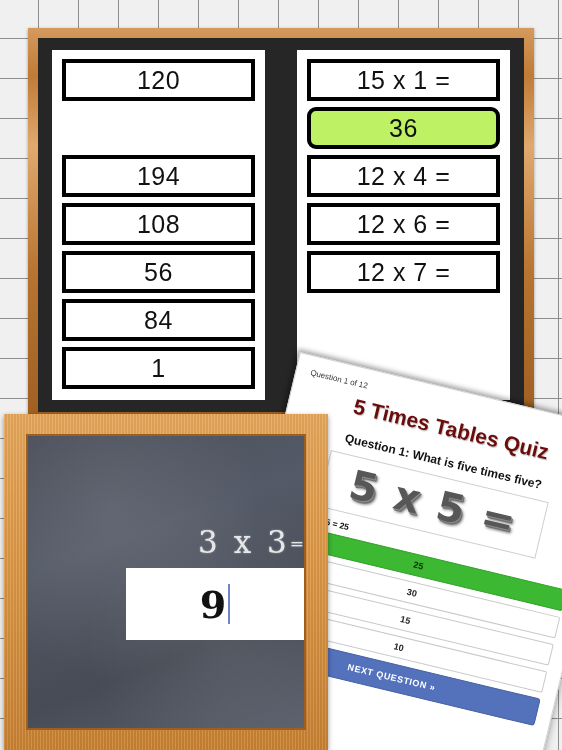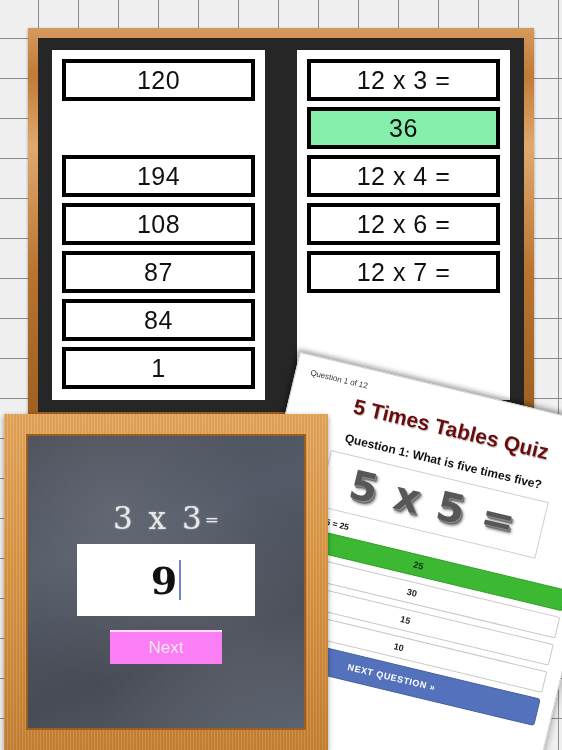--- a/index.html
+++ b/index.html
@@ -67,21 +67,22 @@
     justify-content: center;
     font-size: 25px;
     color: #111;
     letter-spacing: .5px;
   }
   .tbl-row.blank {
     border-color: transparent;
     background: transparent;
   }
   .tbl-row.correct {
-    background: #86efac;
+    background: #bef264;
+    border-radius: 9px;
   }
 
   
   #quiz-page {
     position: absolute;
     left: 300px;
     top: 352px;
     width: 330px;
     height: 400px;
     background: #ffffff;
@@ -191,21 +192,21 @@
     height: 100%;
     box-sizing: border-box;
     border: 2px solid #9c5f1f;
     background:
       radial-gradient(ellipse at 30% 25%, rgba(255,255,255,.09) 0%, transparent 55%),
       radial-gradient(ellipse at 72% 70%, rgba(255,255,255,.07) 0%, transparent 50%),
       linear-gradient(160deg,#4a4f5a 0%,#545a67 35%,#464b55 70%,#5a606c 100%);
     position: relative;
     display: flex;
     flex-direction: column;
-    align-items: center;
+    align-items: flex-end;
     justify-content: center;
     overflow: hidden;
   }
   #chalk-sum {
     font-size: 31px;
     color: #f2f2f2;
     font-family: "DejaVu Serif", serif;
     letter-spacing: 3px;
     text-shadow: 0 0 2px rgba(255,255,255,.5);
     margin-bottom: 8px;
@@ -264,32 +265,32 @@
           <span>120</span>
         </div>
         <div class="tbl-row blank"></div>
         <div class="tbl-row">
           <span>194</span>
         </div>
         <div class="tbl-row">
           <span>108</span>
         </div>
         <div class="tbl-row">
-          <span>87</span>
+          <span>56</span>
         </div>
         <div class="tbl-row">
           <span>84</span>
         </div>
         <div class="tbl-row">
           <span>1</span>
         </div>
       </div>
     <div class="tables-col" id="tables-right-col">
         <div class="tbl-row">
-          <span>12 x 3 =</span>
+          <span>15 x 1 =</span>
         </div>
         <div class="tbl-row correct">
           <span>36</span>
         </div>
         <div class="tbl-row">
           <span>12 x 4 =</span>
         </div>
         <div class="tbl-row">
           <span>12 x 6 =</span>
         </div>
@@ -327,15 +328,14 @@
 
 <div id="chalkboard-frame">
   <div id="chalkboard">
     <div id="chalk-sum">
       <span>3 x 3</span><span class="eq">=</span>
     </div>
     <div id="chalk-answer-field">
       <span id="chalk-answer-value">9</span>
         <span id="chalk-caret"></span>
     </div>
-    <div id="chalk-next-btn">Next</div>
   </div>
 </div>
 
 </body></html>

